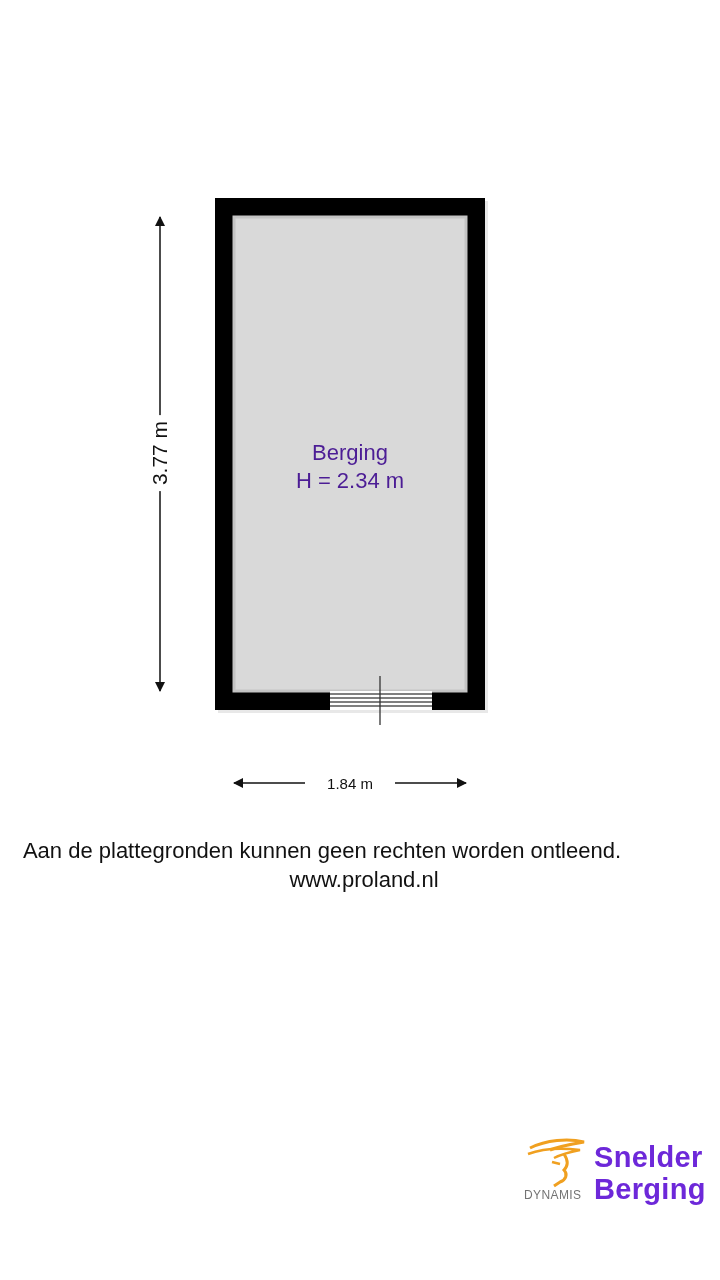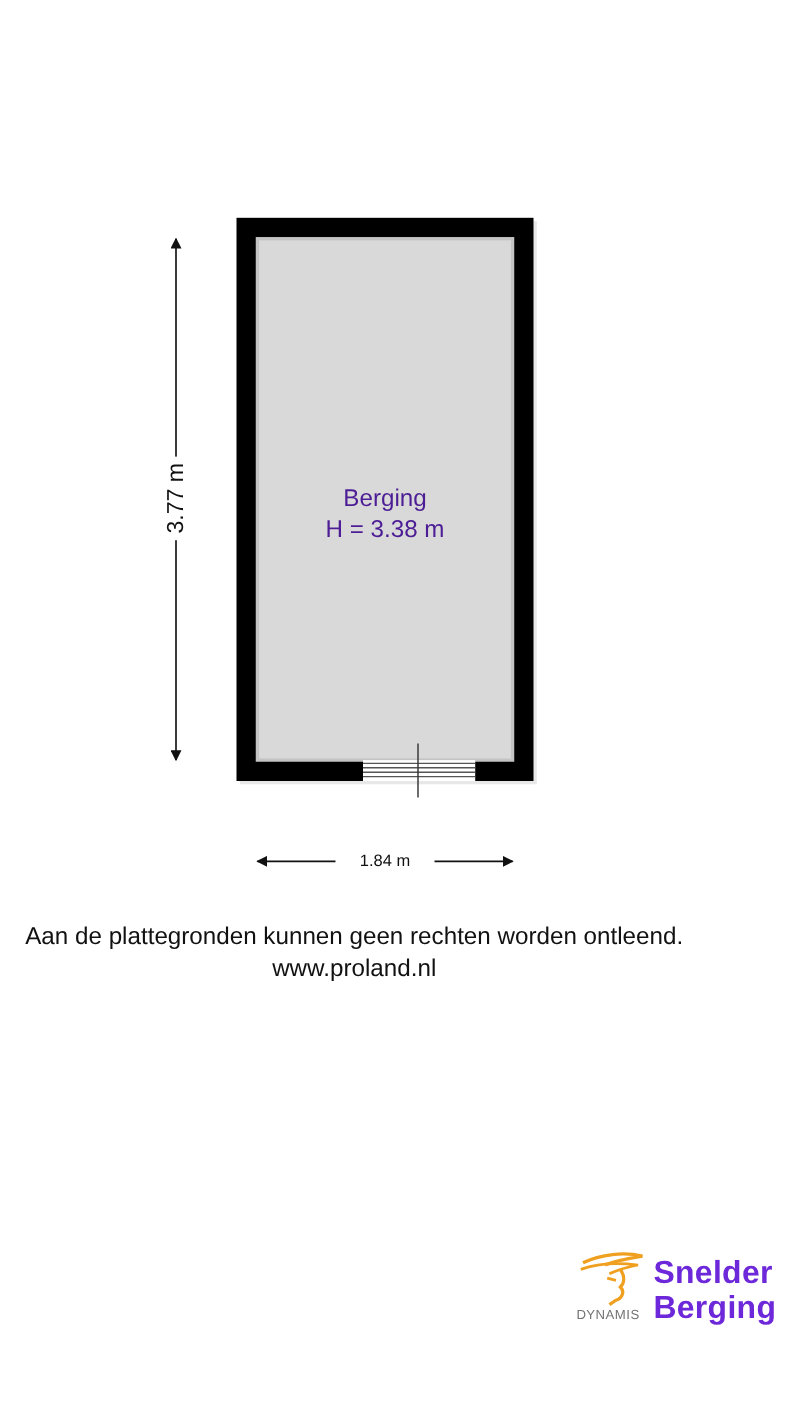--- a/index.html
+++ b/index.html
@@ -45,27 +45,27 @@
     <line x1="160" y1="490" x2="160" y2="691" stroke="#111" stroke-width="1.5" marker-end="url(#arrow)"></line>
   </g>
 
   <g>
     <line x1="305" y1="783" x2="234" y2="783" stroke="#111" stroke-width="1.5" marker-end="url(#arrow)"></line>
     <line x1="395" y1="783" x2="466" y2="783" stroke="#111" stroke-width="1.5" marker-end="url(#arrow)"></line>
   </g>
 </svg>
 
 <div class="room-label" style="top:439px;">Berging</div>
-<div class="room-label" style="top:467px;">H = 3.38 m</div>
+<div class="room-label" style="top:467px;">H = 2.34 m</div>
 
 <div class="dim-v-label">3.77 m</div>
 <div class="dim-h-label">1.84 m</div>
 
 <div class="disclaimer" style="top:838px;">Aan de plattegronden kunnen geen rechten worden ontleend.</div>
-<div class="disclaimer" style="top:867px;">www.proland.nl</div>
+<div class="disclaimer" style="top:867px;margin-left:42px;">www.proland.nl</div>
 
 <div class="logo">
   <svg class="abs" style="left:2px;top:0;" width="64" height="52" viewBox="0 0 64 52">
     <path d="M6,12 C22,4 44,2 60,6 C48,8 36,10 26,14" fill="none" stroke="#f0a020" stroke-width="3"></path>
     <path d="M4,18 C20,12 40,12 56,14 C46,16 38,18 30,22" fill="none" stroke="#f0a020" stroke-width="2.5"></path>
     <path d="M40,18 C44,24 44,30 40,34 C44,38 42,44 36,46 L30,50" fill="none" stroke="#f0a020" stroke-width="3"></path>
     <path d="M28,26 L36,28" stroke="#f0a020" stroke-width="2.5"></path>
   </svg>
   <div class="dynamis">DYNAMIS</div>
   <div class="brand" style="top:6px;">Snelder</div>

